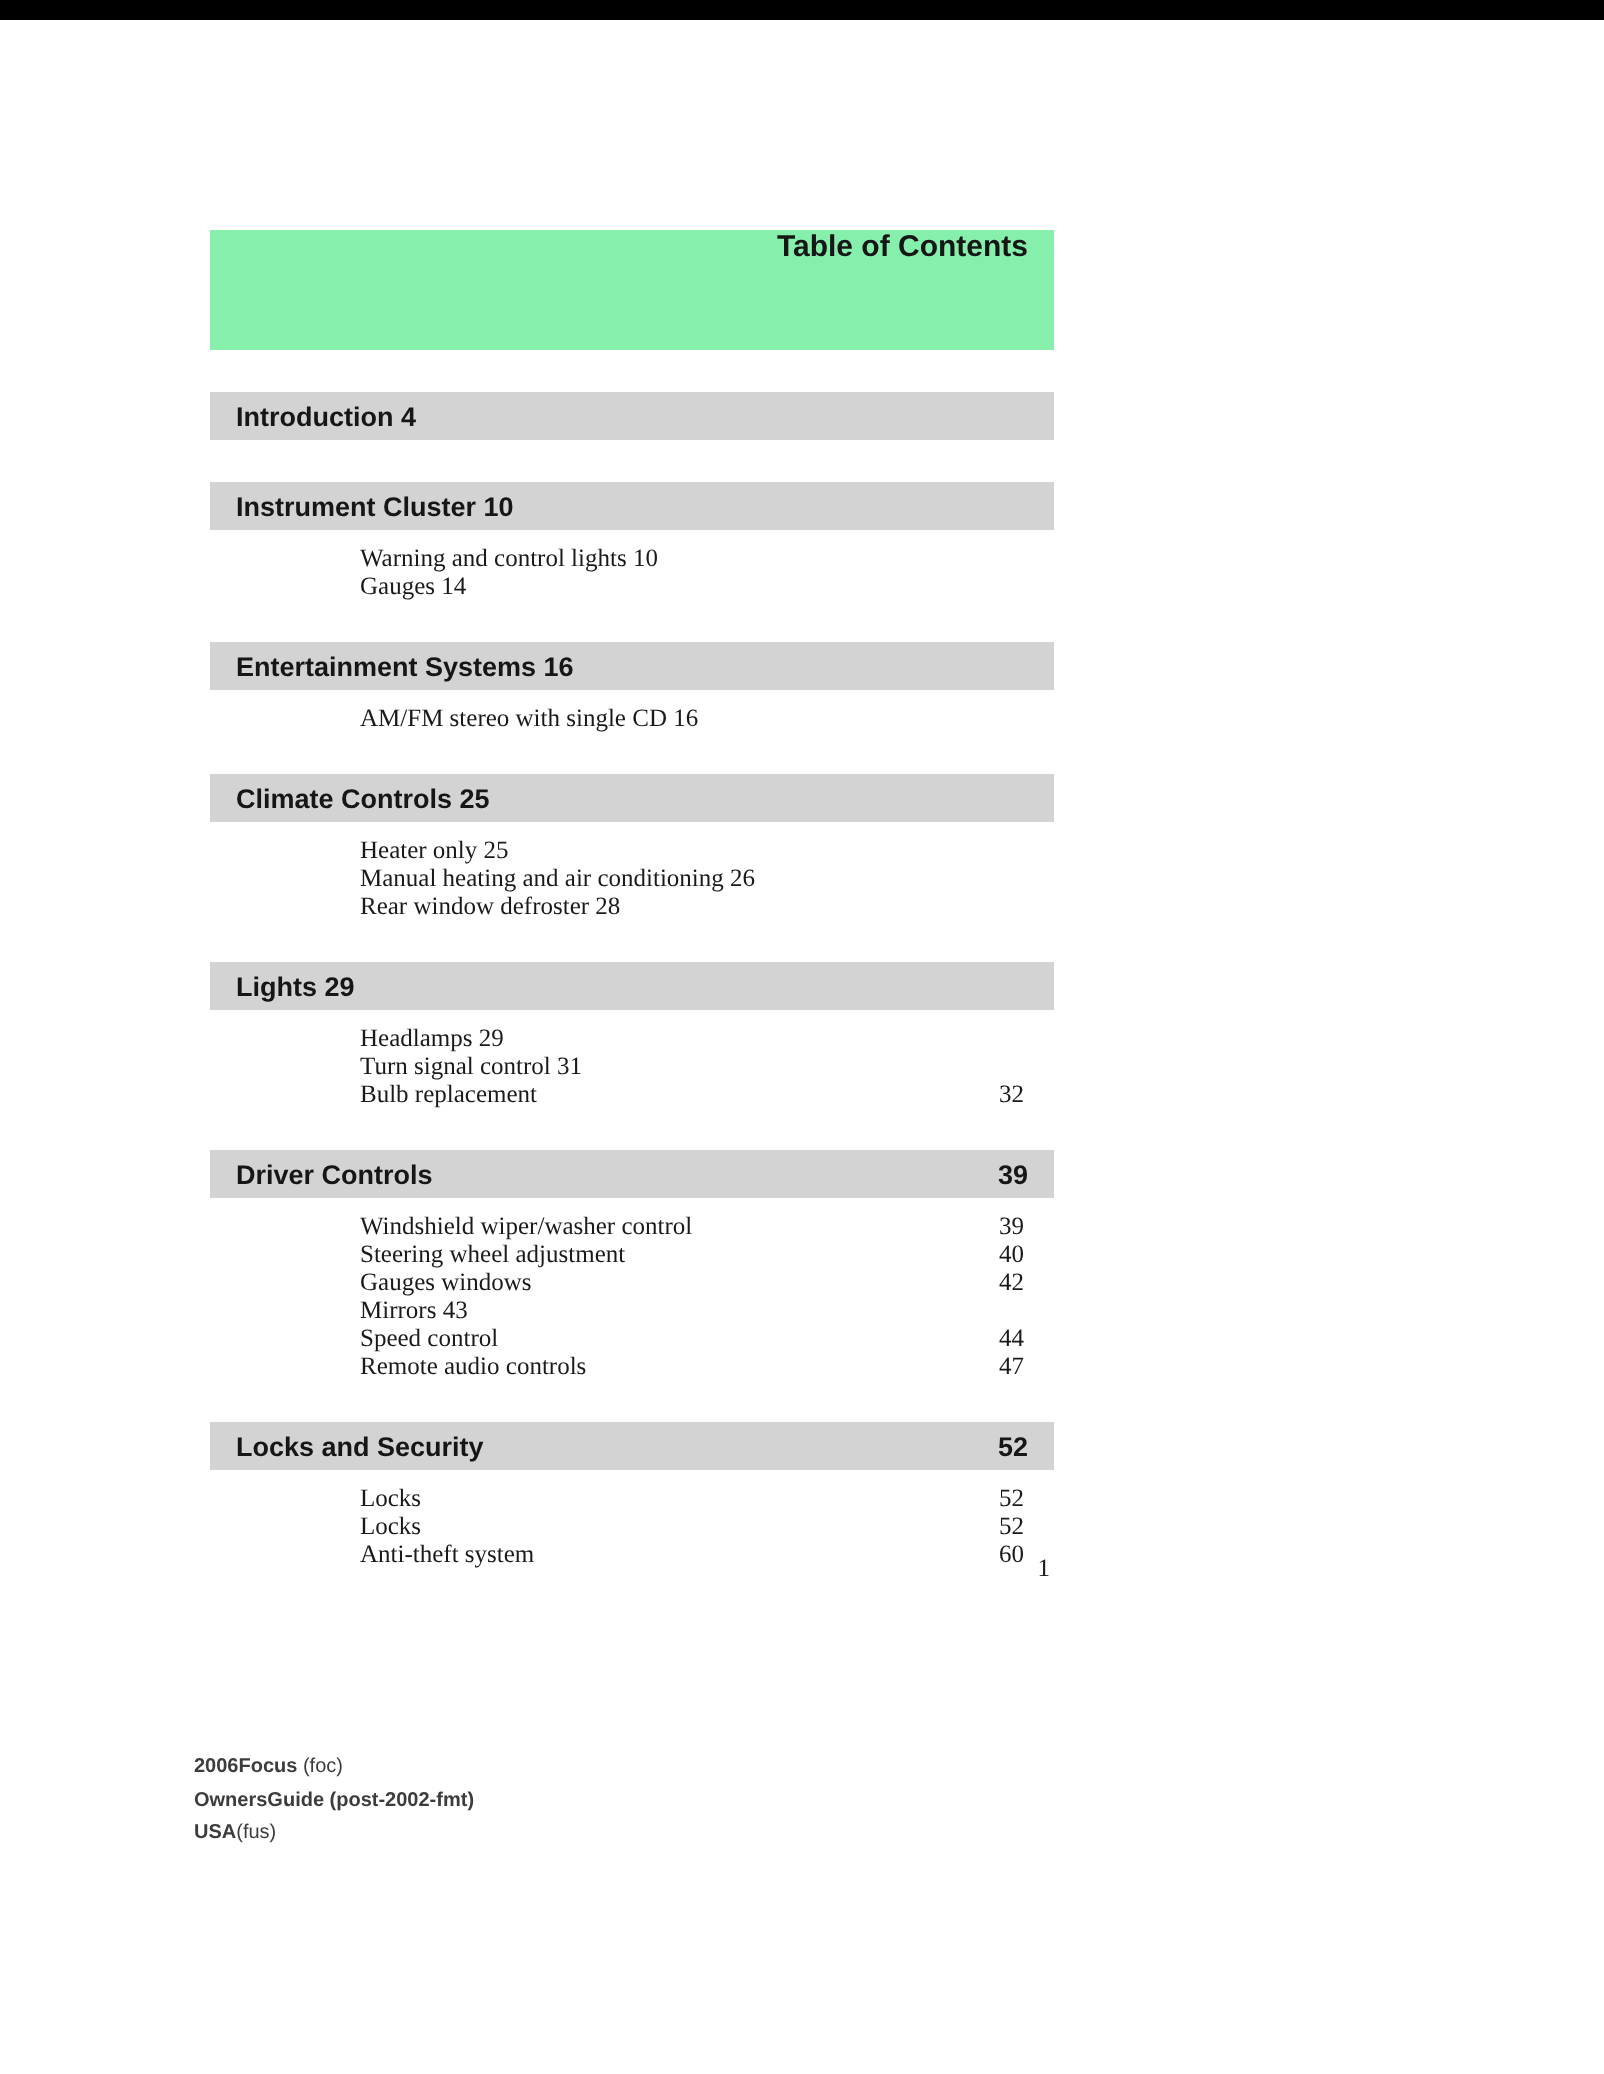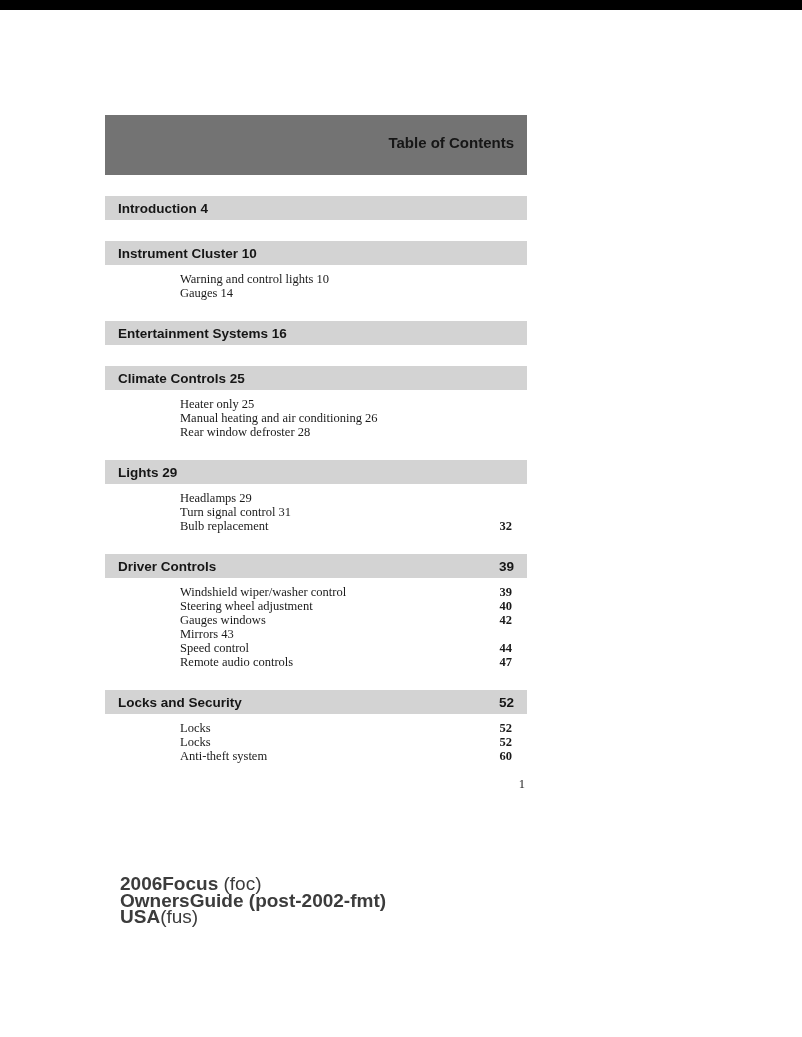--- a/index.html
+++ b/index.html
@@ -15,24 +15,24 @@
     position: absolute; top: 0; left: 0;
     width: 802px; height: 10px;
     background: #000;
   }
   .page-body {
     position: absolute;
     left: 105px; top: 115px;
     width: 422px;
   }
   .toc-titlebox {
-    background: #737373;
+    background: #86efac;
     height: 60px;
     display: flex;
-    align-items: center;
+    align-items: flex-start;
     justify-content: flex-end;
     padding: 0 13px 5px 0;
   }
   .toc-titlebox .title {
     font-size: 15px;
     font-weight: bold;
     color: #161616;
   }
   .bar {
     background: #d3d3d3;
@@ -47,35 +47,35 @@
   }
   .bar .bar-page { margin-left: auto; }
   .items {
     margin: 7px 15px 6px 28px;
     font-family: "Liberation Serif", serif;
     font-size: 12.5px;
     line-height: 14px;
     color: #1a1a1a;
   }
   .item { display: flex; margin-left: 47px; }
-  .item .page { margin-left: auto; font-weight: bold; }
+  .item .page { margin-left: auto; }
   .folio {
     position: absolute;
     left: 105px; top: 777px;
     width: 422px;
     text-align: right;
     padding-right: 2px;
     font-family: "Liberation Serif", serif;
     font-size: 12.5px;
     color: #1a1a1a;
   }
   .footer {
     position: absolute;
-    left: 120px; top: 876px;
-    font-size: 19px;
+    left: 97px; top: 876px;
+    font-size: 10px;
     line-height: 16.5px;
     color: #3c3c3c;
   }
   .footer .b { font-weight: bold; }
 </style>
 </head>
 <body>
 
 <div class="top-rule"></div>
 
@@ -95,20 +95,23 @@
           <span>Warning and control lights 10</span>
         </div>
         <div class="item">
           <span>Gauges 14</span>
         </div>
       </div>
       <div class="bar">
         <span>Entertainment Systems 16</span>
       </div>
       <div class="items">
+        <div class="item">
+          <span>AM/FM stereo with single CD 16</span>
+        </div>
       </div>
       <div class="bar">
         <span>Climate Controls 25</span>
       </div>
       <div class="items">
         <div class="item">
           <span>Heater only 25</span>
         </div>
         <div class="item">
           <span>Manual heating and air conditioning 26</span>

